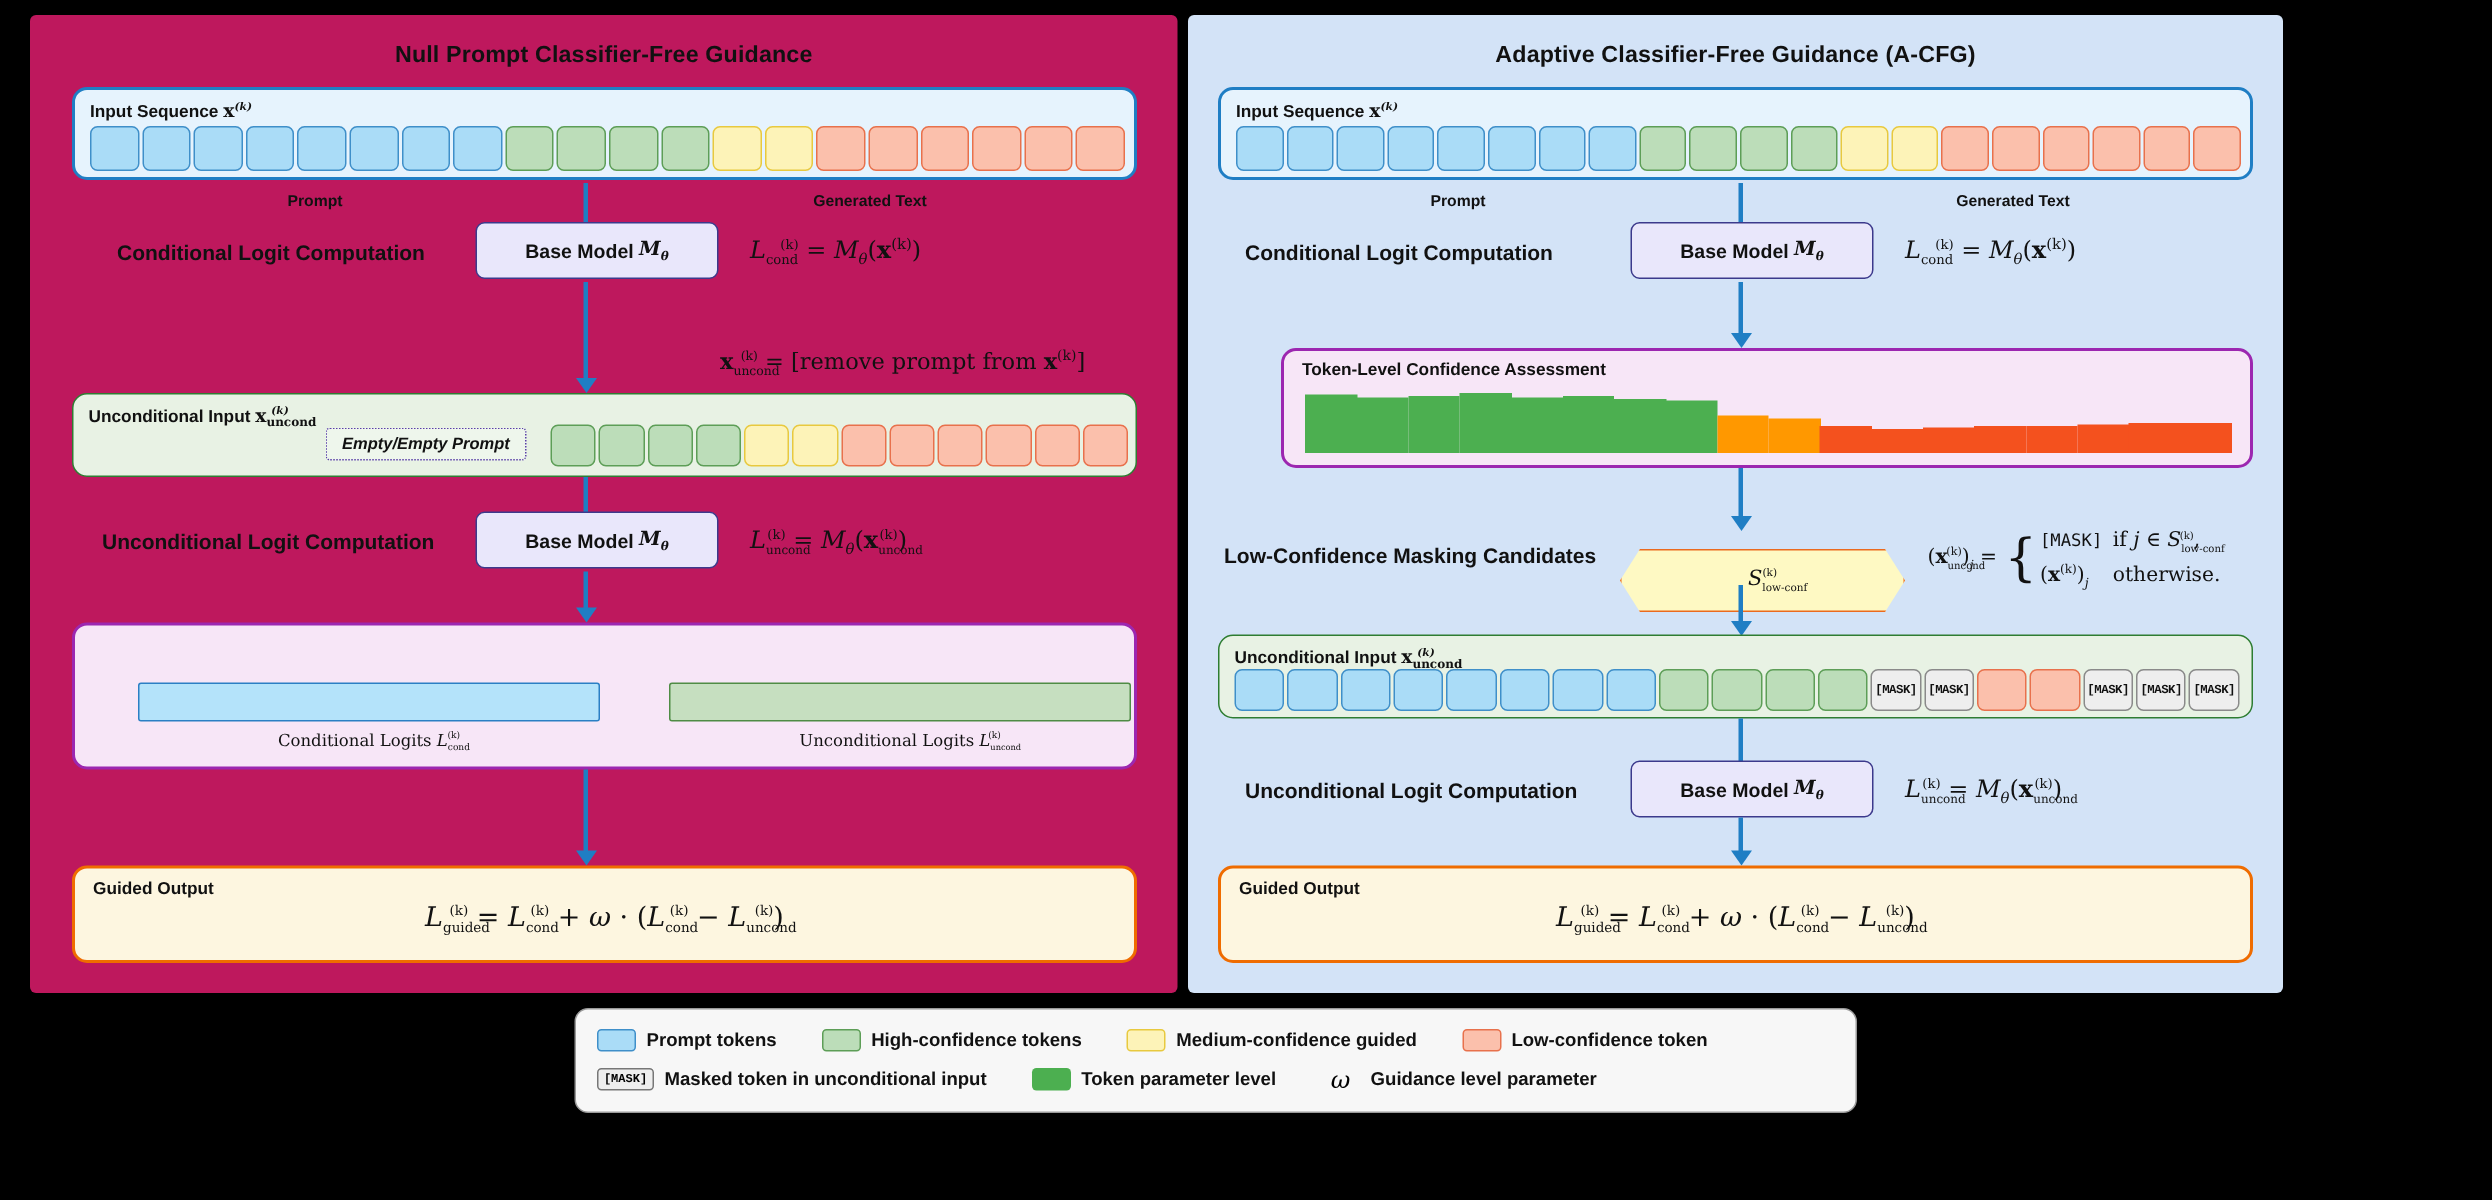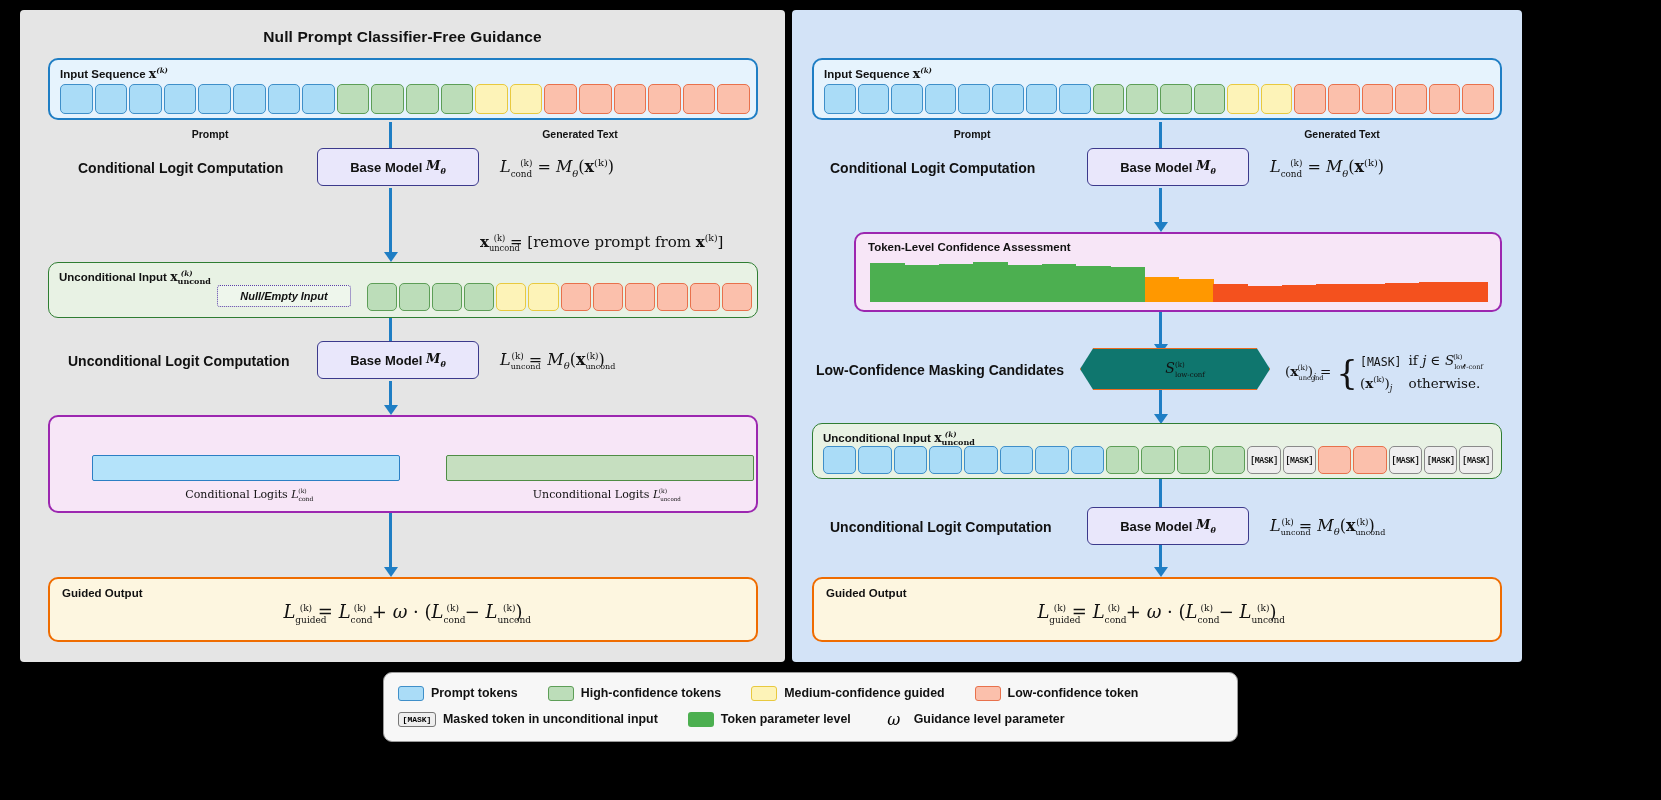--- a/index.html
+++ b/index.html
@@ -13,21 +13,21 @@
   }
   .stage { position:absolute; inset:0; }
 
   
   .panel {
     position:absolute;
     top:10px;
     height:652px;
     border-radius:4px;
   }
-  #panel-left  { left:20px;  width:765px;  background:#e5e5e5; }
+  #panel-left  { left:20px;  width:765px;  background:#be185d; }
   #panel-right { left:792px; width:730px;  background:#d3e3f7; }
 
   .panel-title {
     text-align:center;
     font-size:15.5px;
     font-weight:bold;
     color:#111;
     margin-top:18px;
     letter-spacing:.1px;
   }
@@ -126,24 +126,24 @@
   .logitbar.uncond { background:#c6dfc0; border:1.5px solid #4f8c45; }
 
   
   .confchart { position:absolute; }
   .confbar { position:absolute; bottom:0; }
 
   
   .hexwrap { position:absolute; }
   .hex {
     width:100%; height:100%;
-    background:#0f766e;
+    background:#fef9c3;
     border:1.8px solid #ea6a1f;
     clip-path:polygon(7% 0%, 93% 0%, 100% 50%, 93% 100%, 7% 100%, 0% 50%);
-    display:flex; align-items:center; justify-content:center;
+    display:flex; align-items:center; justify-content:center;margin-top:18px;
   }
 
   
   #legend {
     position:absolute;
     left:383px; top:672px;
     width:855px; height:70px;
     background:#f7f7f7;
     border:1.4px solid #9a9a9a;
     border-radius:9px;
@@ -216,21 +216,21 @@
     <div class="arrowhead" style="left:363.5px; top:242px;"></div>
 
     <div class="math" style="left:460px; top:222px; font-size:15px;">
       <span class="mbf">x</span><sub style="font-size:.55em;">uncond</sub><sup style="font-size:.55em; margin-left:-26px;">(k)</sup> = [remove prompt from <span class="mbf">x</span><sup>(k)</sup>]
     </div>
 
     <div class="box" style="left:28px; top:252px; width:710px; height:56px; background:#e8f2e4; border:1.8px solid #2e7d32;">
       <div class="box-label" style="left:10px; top:6px;">
         Unconditional&nbsp;Input&nbsp;<span class="mbf" style="font-size:12.5px;">x</span><sub style="font-family:'DejaVu Serif',serif; font-size:8px;">uncond</sub><sup style="font-family:'DejaVu Serif',serif; font-style:italic; margin-left:-30px;">(k)</sup>
       </div>
-      <div class="nullprompt" style="left:168px; top:22px; width:134px; height:22px;">Null/Empty Input</div>
+      <div class="nullprompt" style="left:168px; top:22px; width:134px; height:22px;">Empty/Empty Prompt</div>
       <div class="tokrow" id="left-uncond-tokens" style="left:318px; top:20px; width:385px; height:28px;">
           <div class="tok green" style="width: 30.25px;"></div>
           <div class="tok green" style="width: 30.25px;"></div>
           <div class="tok green" style="width: 30.25px;"></div>
           <div class="tok green" style="width: 30.25px;"></div>
           <div class="tok yellow" style="width: 30.25px;"></div>
           <div class="tok yellow" style="width: 30.25px;"></div>
           <div class="tok red" style="width: 30.25px;"></div>
           <div class="tok red" style="width: 30.25px;"></div>
           <div class="tok red" style="width: 30.25px;"></div>
@@ -270,20 +270,21 @@
 
     <div class="box" style="left:28px; top:567px; width:710px; height:65px; background:#fdf6e0; border:2px solid #ef6c00;">
       <div class="box-label" style="left:12px; top:8px;">Guided Output</div>
       <div class="math" style="left:0; top:22px; width:100%; text-align:center; font-size:18px;">
         <i>L</i><sub style="font-size:.5em;">guided</sub><sup style="font-size:.5em; margin-left:-27px;">(k)</sup> = <i>L</i><sub style="font-size:.5em;">cond</sub><sup style="font-size:.5em; margin-left:-19px;">(k)</sup> + <i>ω</i> · (<i>L</i><sub style="font-size:.5em;">cond</sub><sup style="font-size:.5em; margin-left:-19px;">(k)</sup> − <i>L</i><sub style="font-size:.5em;">uncond</sub><sup style="font-size:.5em; margin-left:-28px;">(k)</sup>)
       </div>
     </div>
   </div>
 
   <div class="panel" id="panel-right">
+    <div class="panel-title">Adaptive Classifier-Free Guidance (A-CFG)</div>
 
     <div class="box" style="left:20px; top:48px; width:690px; height:62px; background:#e6f3fd; border:2.2px solid #1f7ec4;">
       <div class="box-label" style="left:10px; top:6px;">
         Input&nbsp;Sequence&nbsp;<span class="mbf" style="font-size:12.5px;">x</span><sup style="font-family:'DejaVu Serif',serif; font-style:italic;">(k)</sup>
       </div>
       <div class="tokrow" id="right-input-tokens" style="left:10px; top:24px; width:670px; height:30px;">
           <div class="tok blue" style="width: 31.6px;"></div>
           <div class="tok blue" style="width: 31.6px;"></div>
           <div class="tok blue" style="width: 31.6px;"></div>
           <div class="tok blue" style="width: 31.6px;"></div>

